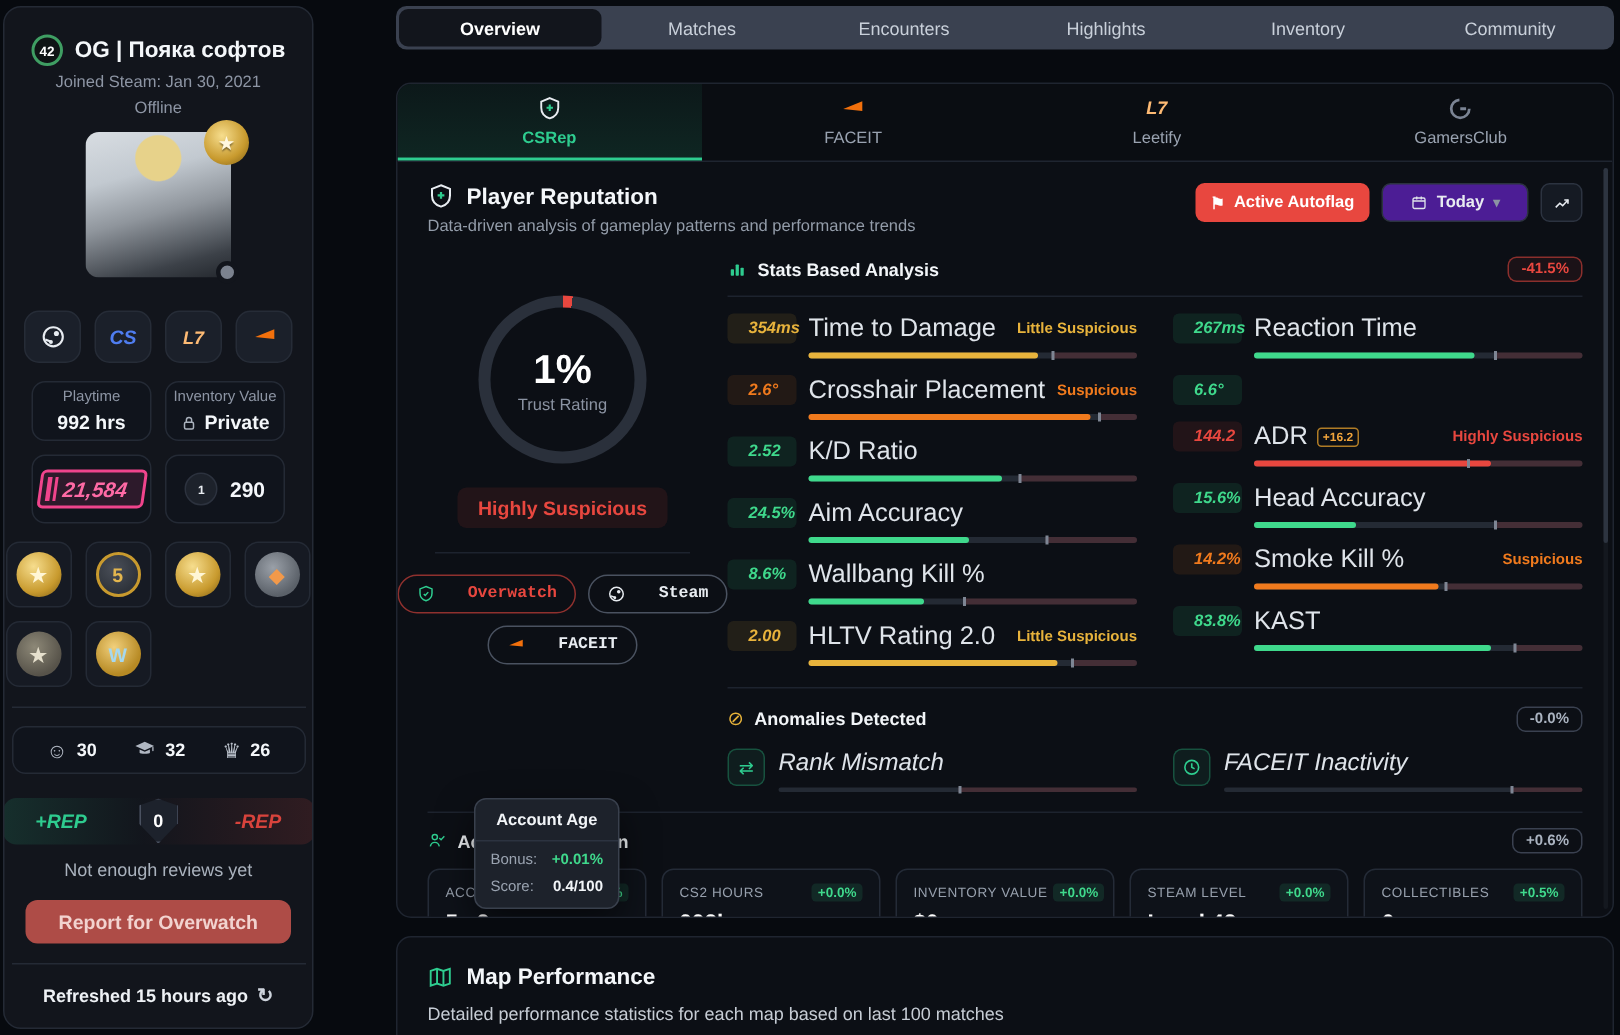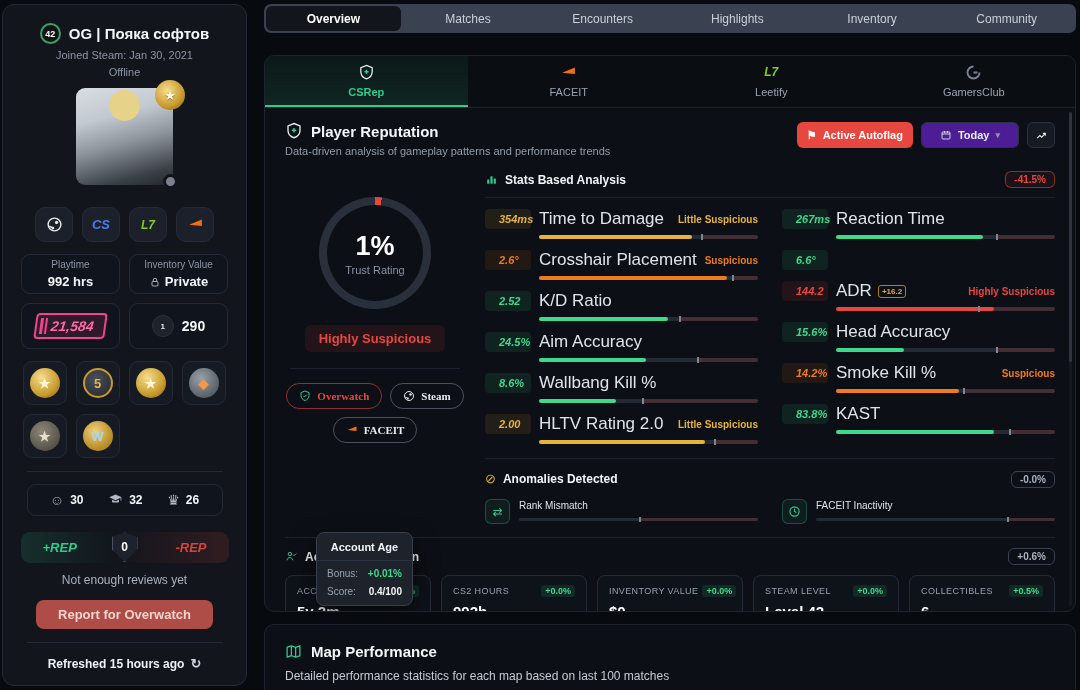--- a/index.html
+++ b/index.html
@@ -8,21 +8,21 @@
     background:#070a0f;
     font-family:"Liberation Sans", sans-serif;
     color:#e8ecf1;
     position:relative;
     overflow:hidden;
   }
   svg { display:block; }
 
   
   .sidebar {
-    position:absolute; left:2px; top:4px; width:245px; height:682px;
+    position:absolute; left:2px; top:4px; width:207px; height:682px;
     background:#12151c; border:1px solid #242a35; border-radius:12px;
     display:flex; flex-direction:column; align-items:center;
     padding:14px 12px; overflow:hidden;
   }
   .profile-head { display:flex; align-items:center; gap:8px; margin-top:4px; }
   .level-badge {
     width:21px; height:21px; border-radius:50%;
     border:2px solid #3f9e63; background:#0d141077;
     font-size:9px; font-weight:bold; color:#fff;
     display:flex; align-items:center; justify-content:center;
@@ -46,21 +46,21 @@
     position:absolute; right:-5px; bottom:-4px; width:15px; height:15px; border-radius:50%;
     background:#7b828e; border:3px solid #12151c;
   }
   .platform-row { display:flex; gap:9px; margin-top:22px; }
   .plat-btn {
     width:38px; height:35px; border-radius:10px; background:#1b202a; border:1px solid #262c37;
     display:flex; align-items:center; justify-content:center; cursor:pointer;
   }
   .plat-btn svg { width:17px; height:17px; }
   .ic-cs2 { color:#4f7df0; font-style:italic; font-weight:bold; font-size:13px; }
-  .ic-l7 { color:#84cc16; font-style:italic; font-weight:bold; font-size:12px; }
+  .ic-l7 { color:#fdba74; font-style:italic; font-weight:bold; font-size:12px; }
   .stat-cards { display:flex; gap:9px; margin-top:12px; width:100%; padding:0 6px; }
   .stat-card {
     flex:1; background:#10141c; border:1px solid #242a35; border-radius:9px;
     padding:4px 4px; text-align:center;
   }
   .stat-card .lbl { font-size:10px; color:#8d95a4; }
   .stat-card .val { font-size:13px; font-weight:bold; color:#f4f7fa; margin-top:4px;
     display:flex; align-items:center; justify-content:center; gap:4px; }
   .stat-card .val svg { width:12px; height:12px; }
   .badge-cards { display:flex; gap:9px; margin-top:9px; width:100%; padding:0 6px; }
@@ -203,22 +203,22 @@
   .trust-value { font-size:27px; font-weight:bold; color:#ffffff; }
   .trust-label { font-size:11px; color:#8b93a2; margin-top:2px; }
   .trust-verdict {
     margin-top:16px; padding:6px 14px; border-radius:6px;
     background:rgba(232,71,63,0.10); color:#e8473f; font-size:13px; font-weight:bold;
   }
   .trust-divider { width:170px; height:1px; background:#1d232e; margin:16px 0 14px; }
   .actions-row { display:flex; gap:8px; justify-content:center; }
   .action-btn {
     height:26px; padding:0 12px; border-radius:14px; background:transparent;
-    font-size:11px; font-weight:bold; display:flex; align-items:center; gap:6px; cursor:pointer;
-    font-family:Liberation Serif, serif;
+    font-size:11px; font-weight:bold; display:flex; align-items:center; gap:22px; cursor:pointer;
+    font-family:Liberation Mono, monospace;
   }
   .action-btn svg { width:12px; height:12px; }
   .action-danger { border:1px solid rgba(232,71,63,0.6); color:#e8473f; }
   .action-neutral { border:1px solid #4a5260; color:#e8ecf1; }
   .actions-row2 { margin-top:8px; }
 
   .right-col { flex:1; min-width:0; }
   .sec-header { display:flex; align-items:center; gap:7px; }
   .sec-header svg { width:13px; height:13px; }
   .sec-title { font-size:12px; font-weight:bold; color:#f2f5f8; }
@@ -257,21 +257,21 @@
 
   .anomaly-grid { display:flex; gap:24px; }
   .anomaly { flex:1; display:flex; gap:9px; align-items:flex-start; min-width:0; }
   .anomaly-icbox {
     width:25px; height:25px; border-radius:6px; flex-shrink:0;
     background:rgba(46,204,143,0.08); border:1px solid rgba(46,204,143,0.3);
     display:flex; align-items:center; justify-content:center; color:#2ecc8f; font-size:12px;
   }
   .anomaly-icbox svg { width:13px; height:13px; }
   .anomaly-main { flex:1; min-width:0; padding-top:1px; }
-  .anomaly-name { font-size:10px; color:#dfe4ea; }
+  .anomaly-name { font-size:16px; color:#dfe4ea;font-style:italic; }
   .anomaly .bar { margin-top:7px; }
 
   .full-divider { border:none; border-top:1px solid #1d232e; margin:13px 0 10px; }
   .account-cards { display:flex; gap:10px; margin-top:10px; }
   .acct-card {
     flex:1; min-width:0; height:53px; background:#0e1219; border:1px solid #242b37; border-radius:8px;
     padding:9px 11px; position:relative; overflow:hidden;
   }
   .acct-top { display:flex; align-items:center; justify-content:space-between; gap:4px; }
   .acct-label { font-size:9px; color:#97a0ad; letter-spacing:0.4px; white-space:nowrap; }

